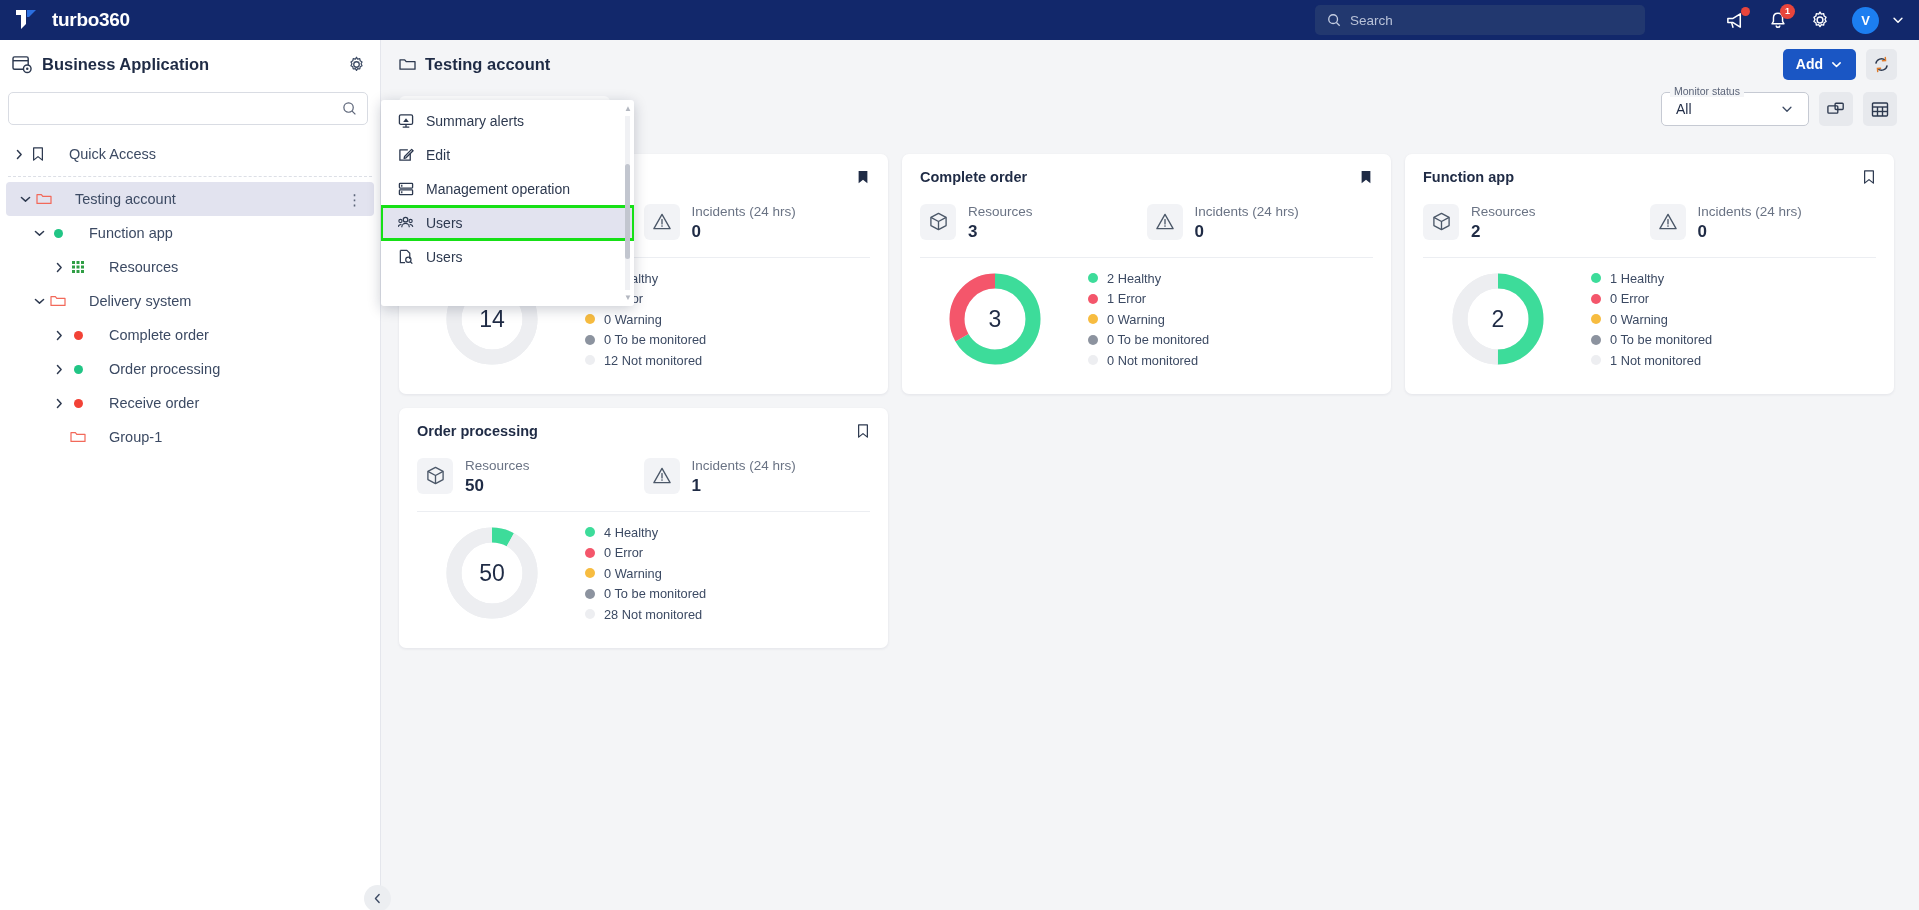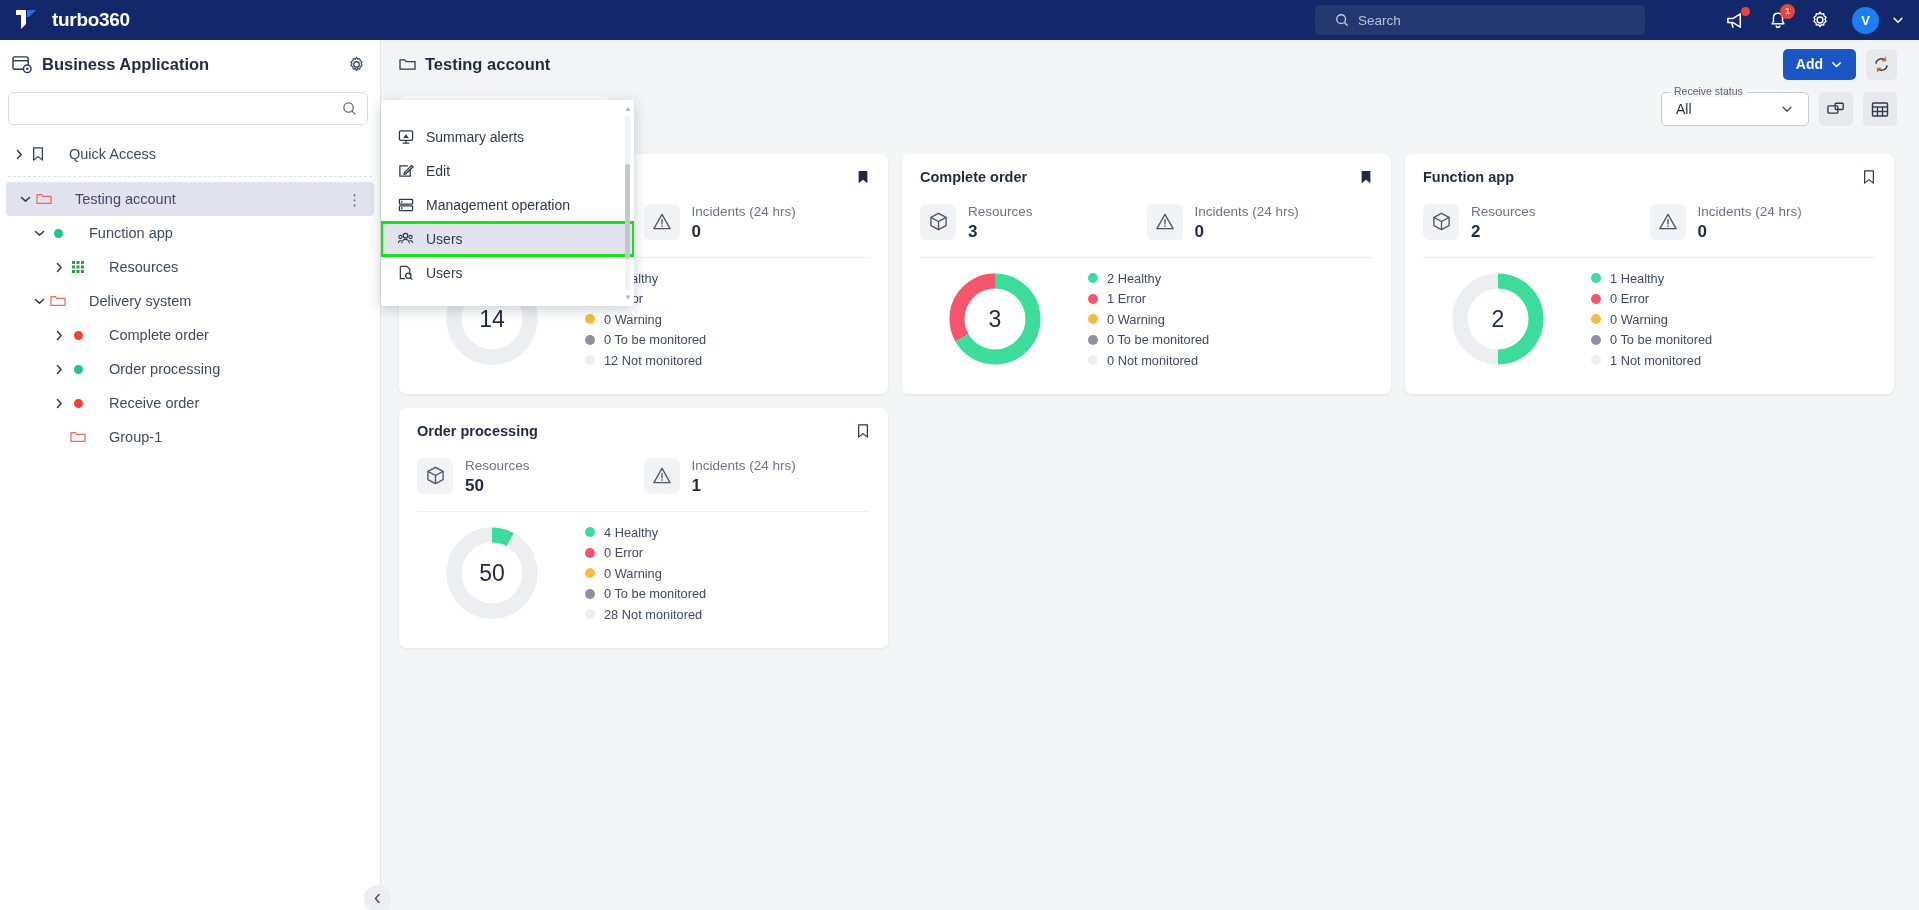--- a/index.html
+++ b/index.html
@@ -20,21 +20,21 @@
   }
   .brand { display: flex; align-items: center; gap: 12px; padding-left: 14px; }
   .brand-logo { width: 26px; height: 24px; display: block; }
   .brand-name {
     color: #ffffff; font-size: 19px; font-weight: 700; letter-spacing: -0.3px;
   }
   .topbar-search {
     position: absolute; left: 1315px; top: 5px;
     width: 330px; height: 30px;
     background: #22386f; border-radius: 5px;
-    display: flex; align-items: center; gap: 9px; padding: 0 20px;
+    display: flex; align-items: center; gap: 9px; padding: 0 12px;
   }
   .topbar-search .ph { color: #b9c2d8; font-size: 13.5px; }
   .topbar-icons {
     position: absolute; right: 14px; top: 0; height: 40px;
     display: flex; align-items: center; gap: 22px;
   }
   .ti { position: relative; cursor: pointer; display: flex; align-items: center; }
   .badge-dot {
     position: absolute; top: -3px; right: -4px;
     width: 9px; height: 9px; border-radius: 50%;
@@ -190,21 +190,21 @@
   .lg-dot { width: 10px; height: 10px; border-radius: 50%; flex-shrink: 0; }
 
   
   .ctxmenu {
     position: absolute; left: 381px; top: 100px;
     width: 253px; height: 206px;
     background: #fff; border-radius: 3px;
     box-shadow: 0 3px 14px rgba(15,25,50,0.22);
     z-index: 60; overflow: hidden;
   }
-  .ctx-list { padding: 20px 0 0 0; }
+  .ctx-list { padding: 4px 0 0 0; }
   .ctx-item {
     display: flex; align-items: center; gap: 12px;
     height: 34px; padding: 0 16px; font-size: 14px; color: #2d394f;
     cursor: pointer; position: relative;
   }
   .ctx-item.active {
     background: #e2e3ef;
     outline: 3px solid #16e016;
     outline-offset: -2px;
   }
@@ -453,21 +453,21 @@
   </div>
 
   <div class="tabrow">
     <div class="tab">
       <span>Business Application Group</span>
     </div>
   </div>
 
   <div class="filterbar">
     <div class="select-wrap">
-      <span class="select-legend">Receive status</span>
+      <span class="select-legend">Monitor status</span>
       <div class="select-box">
         <span class="val">All</span>
         <svg width="14" height="14" viewBox="0 0 16 16">
           <polyline points="3.5,6 8,10.5 12.5,6" fill="none" stroke="#3c4a63" stroke-width="1.5" stroke-linecap="round" stroke-linejoin="round"></polyline>
         </svg>
       </div>
     </div>
     <div class="icon-sq" style="width:34px;height:34px">
       <svg width="18" height="17" viewBox="0 0 20 18">
         <rect x="1" y="5" width="11" height="8" rx="1" fill="none" stroke="#2d394f" stroke-width="1.5"></rect>

